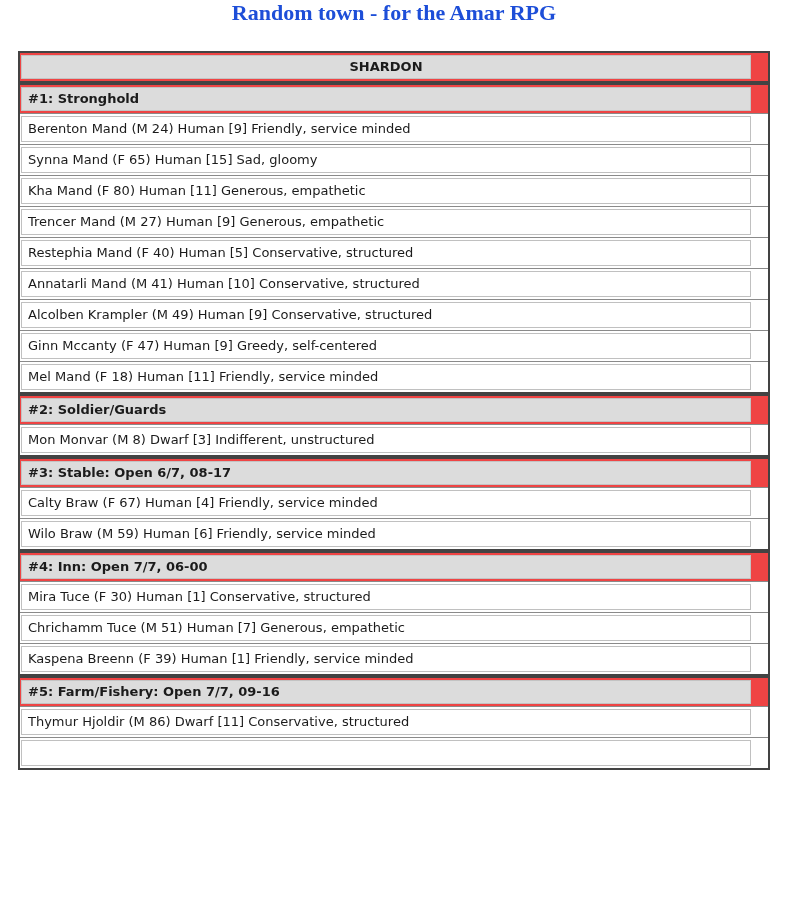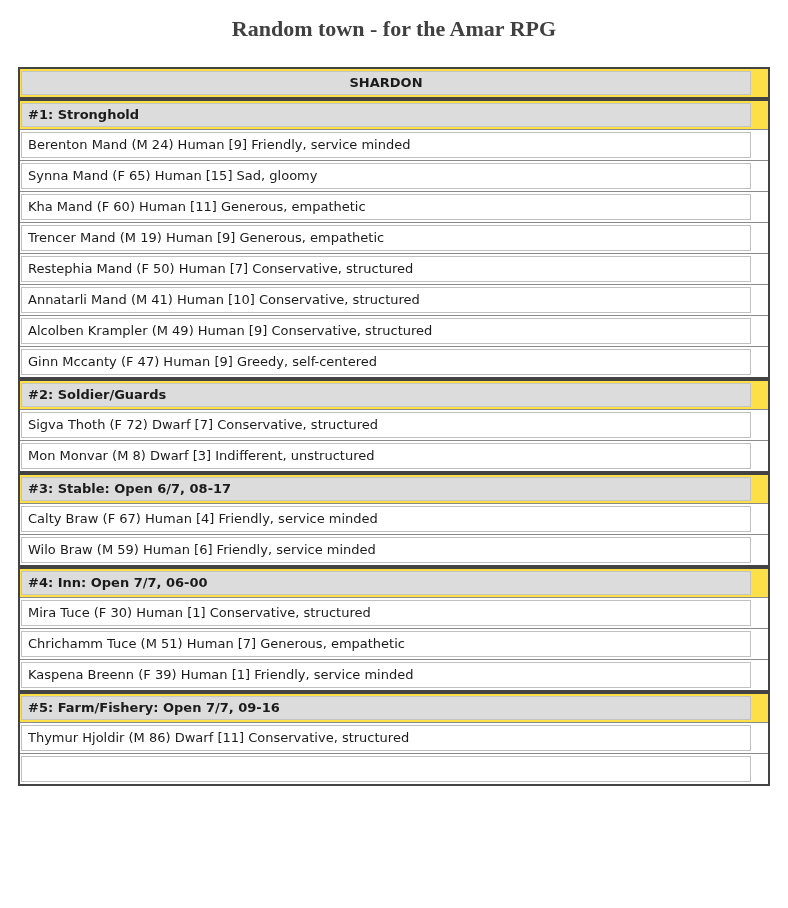--- a/index.html
+++ b/index.html
@@ -8,47 +8,47 @@
     background: #ffffff;
   }
   body {
     width: 788px;
     height: 908px;
     overflow: hidden;
     font-family: "DejaVu Sans", sans-serif;
     color: #1b1b1b;
   }
   .title {
-    margin: 16px 0 0 0;
+    margin: 0 0 0 0;
     text-align: center;
     font-family: "Liberation Serif", serif;
     font-weight: bold;
     font-size: 22px;
     line-height: 26px;
-    color: #404040;
+    color: #1d4ed8;
   }
   .table-wrap {
     margin: 25px 18px 0 18px;
     width: 752px;
     box-sizing: border-box;
   }
   .box {
     border: 2px solid #434343;
     background: #ffffff;
     box-sizing: border-box;
   }
   .row {
     padding: 2px 17px 2px 1px;
     background: #ffffff;
   }
   .row + .row {
     border-top: 1px solid #8a8a8a;
   }
   .header-row {
-    background: #fde047;
+    background: #ef4444;
   }
   .cell {
     border: 1px solid #c0c0c0;
     background: #ffffff;
     padding: 3px 24px 4px 6px;
     font-size: 13px;
     line-height: 17px;
     white-space: nowrap;
     overflow: hidden;
   }
@@ -85,56 +85,56 @@
 
   <div class="row">
     <div class="cell">Berenton Mand (M 24) Human [9] Friendly, service minded</div>
   </div>
 
   <div class="row">
     <div class="cell">Synna Mand (F 65) Human [15] Sad, gloomy</div>
   </div>
 
   <div class="row">
-    <div class="cell">Kha Mand (F 60) Human [11] Generous, empathetic</div>
+    <div class="cell">Kha Mand (F 80) Human [11] Generous, empathetic</div>
   </div>
 
   <div class="row">
-    <div class="cell">Trencer Mand (M 19) Human [9] Generous, empathetic</div>
+    <div class="cell">Trencer Mand (M 27) Human [9] Generous, empathetic</div>
   </div>
 
   <div class="row">
-    <div class="cell">Restephia Mand (F 50) Human [7] Conservative, structured</div>
+    <div class="cell">Restephia Mand (F 40) Human [5] Conservative, structured</div>
   </div>
 
   <div class="row">
     <div class="cell">Annatarli Mand (M 41) Human [10] Conservative, structured</div>
   </div>
 
   <div class="row">
     <div class="cell">Alcolben Krampler (M 49) Human [9] Conservative, structured</div>
   </div>
 
   <div class="row">
     <div class="cell">Ginn Mccanty (F 47) Human [9] Greedy, self-centered</div>
   </div>
 
+  <div class="row">
+    <div class="cell">Mel Mand (F 18) Human [11] Friendly, service minded</div>
+  </div>
 
 </div>
 
   <div class="box">
     <div class="row header-row">
       <div class="hcell">#2: Soldier/Guards</div>
     </div>
 
 
 
-  <div class="row">
-    <div class="cell">Sigva Thoth (F 72) Dwarf [7] Conservative, structured</div>
-  </div>
 
   <div class="row">
     <div class="cell">Mon Monvar (M 8) Dwarf [3] Indifferent, unstructured</div>
   </div>
 </div>
 
   <div class="box">
     <div class="row header-row">
       <div class="hcell">#3: Stable: Open 6/7, 08-17</div>
     </div>

